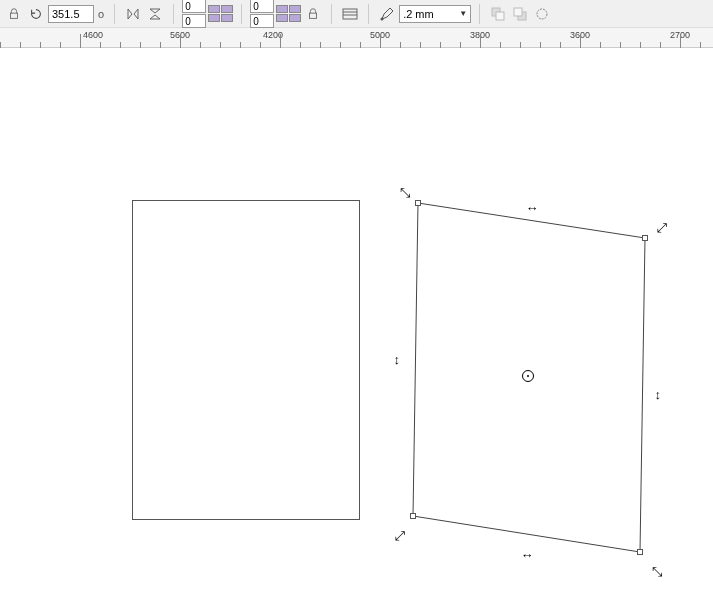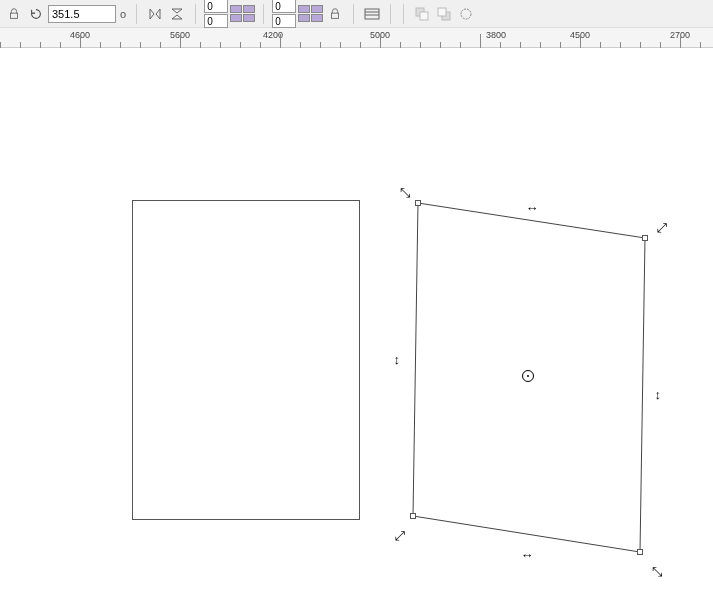--- a/index.html
+++ b/index.html
@@ -43,21 +43,21 @@
   }
   .lock-icon svg { width: 14px; height: 14px; }
   .rotate-icon svg { width: 14px; height: 14px; }
   .input-box {
     height: 18px;
     border: 1px solid #999;
     background: #fff;
     font-size: 11px;
     padding: 0 3px;
   }
-  .rotation-input { width: 68px; }
+  .rotation-input { width: 46px; }
   .deg-label { padding: 0 2px; color: #555; }
   .grid-btns {
     display: flex;
     flex-direction: column;
     gap: 1px;
   }
   .grid-btns .row { display: flex; gap: 1px; }
   .grid-cell {
     width: 12px;
     height: 8px;
@@ -249,20 +249,32 @@
   <div class="icon-btn">
     <svg width="18" height="16" viewBox="0 0 18 16">
         <rect x="2" y="3" width="14" height="10" fill="none" stroke="#666"></rect>
         <line x1="2" y1="6" x2="16" y2="6" stroke="#666"></line>
         <line x1="2" y1="9" x2="16" y2="9" stroke="#666"></line>
       </svg>
   </div>
 
   <div class="sep"></div>
 
+  <div class="group">
+    <div class="icon-btn">
+      <svg width="16" height="16" viewBox="0 0 16 16">
+          <path d="M3 13 L5 8 L11 2 L14 5 L8 11 Z" fill="none" stroke="#555"></path>
+          <circle cx="3" cy="13" r="1.5" fill="#555"></circle>
+        </svg>
+    </div>
+    <div class="outline-width">
+      <span>.2 mm</span>
+      <span class="dropdown-arrow">▼</span>
+    </div>
+  </div>
 
   <div class="sep"></div>
 
   <div class="group">
     <div class="icon-btn" style="opacity:.5">
       <svg width="16" height="16" viewBox="0 0 16 16">
           <rect x="2" y="2" width="8" height="8" fill="#ccc" stroke="#888"></rect>
           <rect x="6" y="6" width="8" height="8" fill="#fff" stroke="#888"></rect>
         </svg>
     </div>
@@ -278,21 +290,21 @@
         </svg>
     </div>
   </div>
 </div>
 
 <div class="ruler" id="ruler">
     <div class="ruler-tick minor" style="left: 0px;"></div>
     <div class="ruler-tick minor" style="left: 20px;"></div>
     <div class="ruler-tick minor" style="left: 40px;"></div>
     <div class="ruler-tick minor" style="left: 60px;"></div>
-    <div class="ruler-label" style="left: 80px;">4600</div>
+    <div class="ruler-label" style="left: 93px;">4600</div>
     <div class="ruler-tick" style="left: 80px;"></div>
     <div class="ruler-tick minor" style="left: 100px;"></div>
     <div class="ruler-tick minor" style="left: 120px;"></div>
     <div class="ruler-tick minor" style="left: 140px;"></div>
     <div class="ruler-tick minor" style="left: 160px;"></div>
     <div class="ruler-label" style="left: 180px;">5600</div>
     <div class="ruler-tick" style="left: 180px;"></div>
     <div class="ruler-tick minor" style="left: 200px;"></div>
     <div class="ruler-tick minor" style="left: 220px;"></div>
     <div class="ruler-tick minor" style="left: 240px;"></div>
@@ -302,27 +314,27 @@
     <div class="ruler-tick minor" style="left: 300px;"></div>
     <div class="ruler-tick minor" style="left: 320px;"></div>
     <div class="ruler-tick minor" style="left: 340px;"></div>
     <div class="ruler-tick minor" style="left: 360px;"></div>
     <div class="ruler-label" style="left: 380px;">5000</div>
     <div class="ruler-tick" style="left: 380px;"></div>
     <div class="ruler-tick minor" style="left: 400px;"></div>
     <div class="ruler-tick minor" style="left: 420px;"></div>
     <div class="ruler-tick minor" style="left: 440px;"></div>
     <div class="ruler-tick minor" style="left: 460px;"></div>
-    <div class="ruler-label" style="left: 480px; margin-left: 16px;">3800</div>
+    <div class="ruler-label" style="left: 480px;">3800</div>
     <div class="ruler-tick" style="left: 480px;"></div>
     <div class="ruler-tick minor" style="left: 500px;"></div>
     <div class="ruler-tick minor" style="left: 520px;"></div>
     <div class="ruler-tick minor" style="left: 540px;"></div>
     <div class="ruler-tick minor" style="left: 560px;"></div>
-    <div class="ruler-label" style="left: 580px;">4500</div>
+    <div class="ruler-label" style="left: 580px;">3600</div>
     <div class="ruler-tick" style="left: 580px;"></div>
     <div class="ruler-tick minor" style="left: 600px;"></div>
     <div class="ruler-tick minor" style="left: 620px;"></div>
     <div class="ruler-tick minor" style="left: 640px;"></div>
     <div class="ruler-tick minor" style="left: 660px;"></div>
     <div class="ruler-label" style="left: 680px;">2700</div>
     <div class="ruler-tick" style="left: 680px;"></div>
     <div class="ruler-tick minor" style="left: 700px;"></div>
   </div>
 

